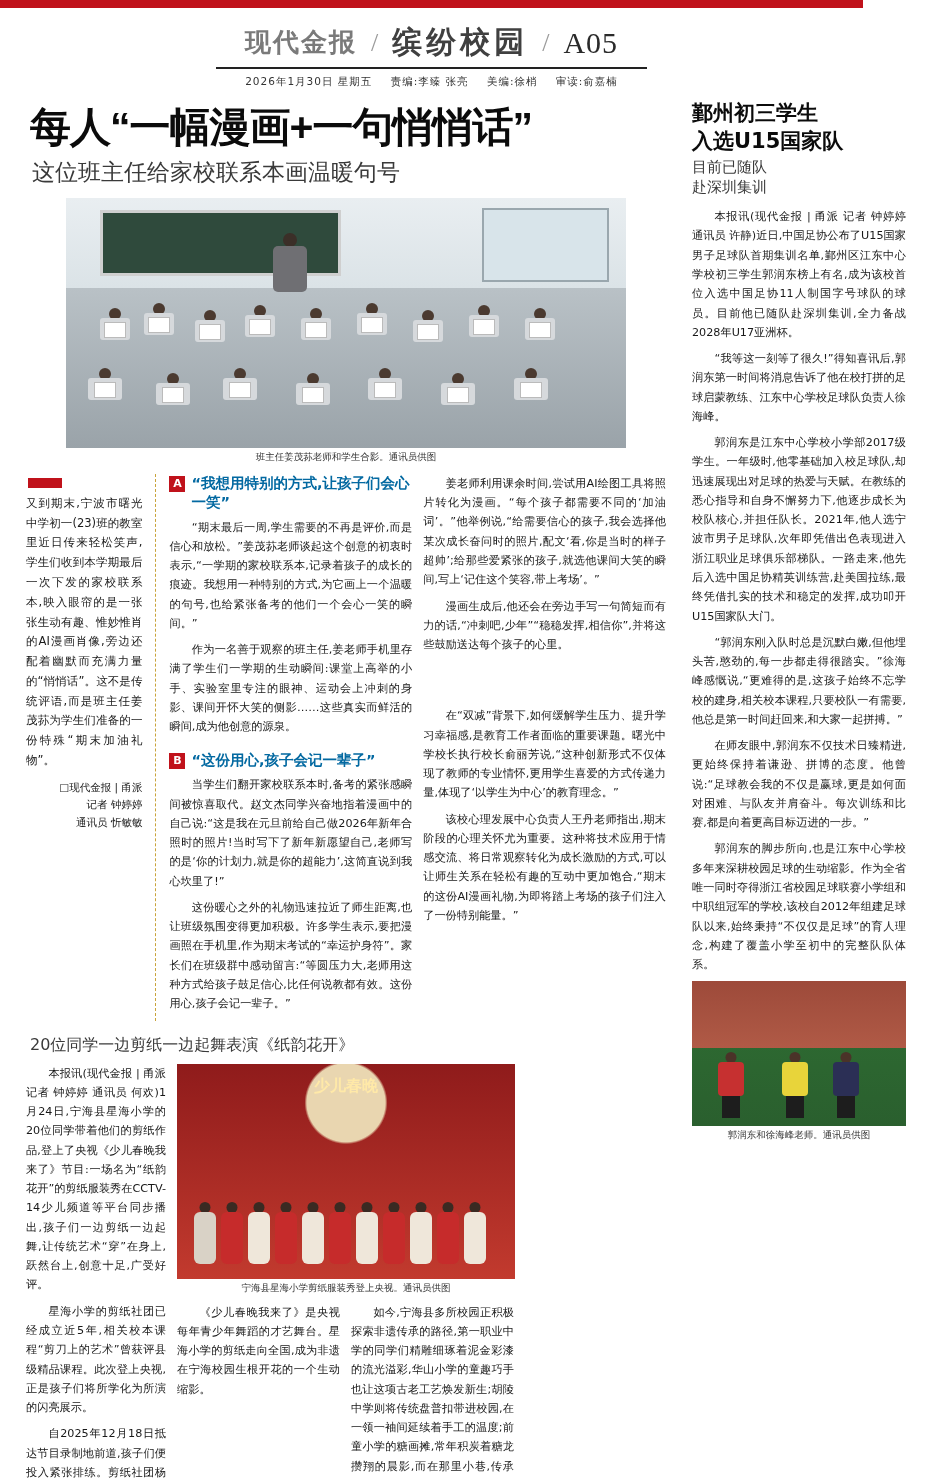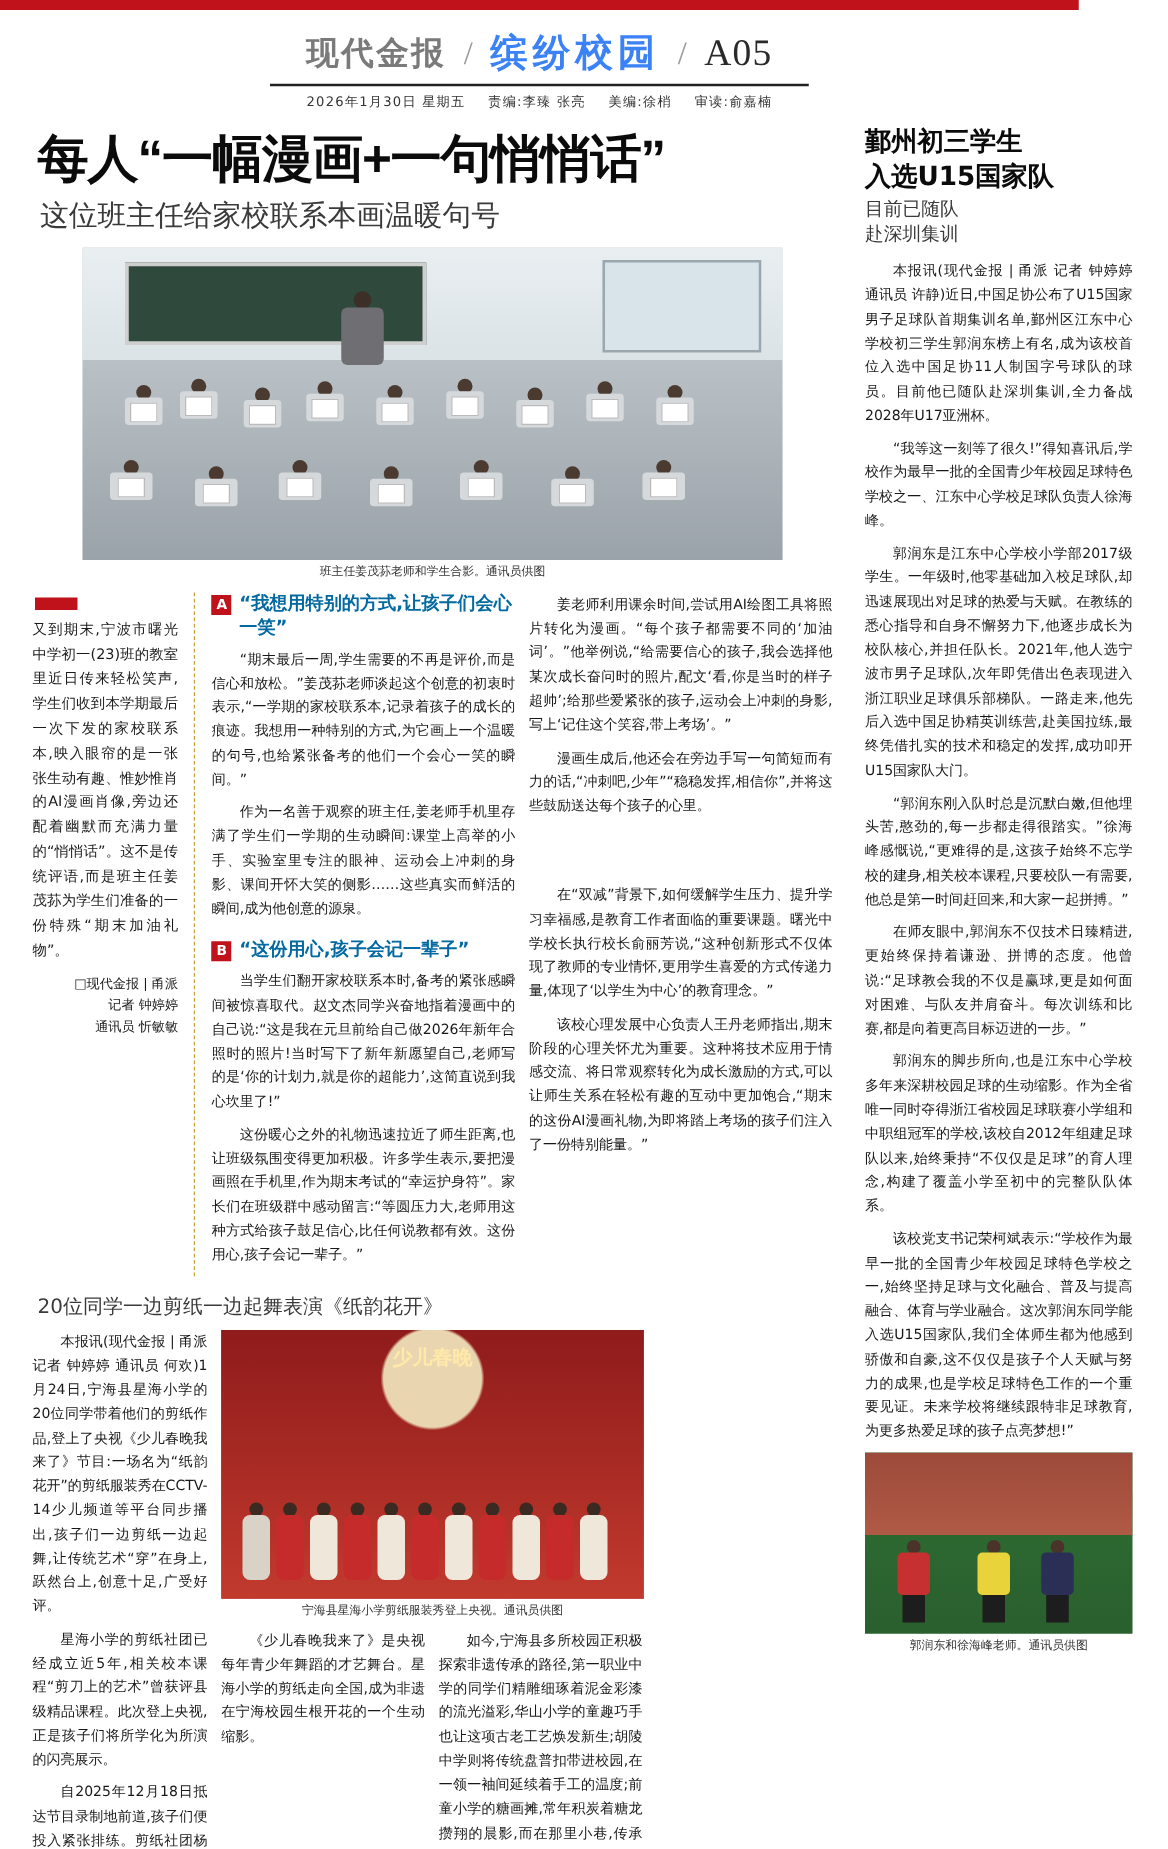--- a/index.html
+++ b/index.html
@@ -29,21 +29,21 @@
     margin:0 190px 0 190px;
     padding-bottom:4px;
   }
   .mh-paper{
     font-family:"DejaVu Sans", sans-serif;
     font-weight:bold;font-size:26px;letter-spacing:2px;color:#7a7a7a;
   }
   .mh-slash{font-size:26px;color:#9a9a9a;font-family:"Liberation Serif",serif;}
   .mh-section{
     font-family:"DejaVu Sans", sans-serif;
-    font-weight:bold;font-size:30px;letter-spacing:4px;color:#3b82f6;
+    font-weight:bold;font-size:30px;letter-spacing:4px;color:#404040;
   }
   .mh-page{
     font-family:"Liberation Serif", serif;
     font-size:30px;color:#2a2a2a;letter-spacing:1px;
   }
   .mh-meta{
     text-align:center;font-size:10.5px;color:#333;letter-spacing:1px;
     padding:6px 0 0 0;
     font-family:"DejaVu Sans", sans-serif;
   }
@@ -337,21 +337,21 @@
 
           <div class="sec-head" style="margin-top:14px">
             <div class="sec-badge">B</div>
             <div class="sec-title">“这份用心,孩子会记一辈子”</div>
           </div>
           <p class="bd">当学生们翻开家校联系本时,备考的紧张感瞬间被惊喜取代。赵文杰同学兴奋地指着漫画中的自己说:“这是我在元旦前给自己做2026年新年合照时的照片!当时写下了新年新愿望自己,老师写的是‘你的计划力,就是你的超能力’,这简直说到我心坎里了!”</p>
           <p class="bd">这份暖心之外的礼物迅速拉近了师生距离,也让班级氛围变得更加积极。许多学生表示,要把漫画照在手机里,作为期末考试的“幸运护身符”。家长们在班级群中感动留言:“等圆压力大,老师用这种方式给孩子鼓足信心,比任何说教都有效。这份用心,孩子会记一辈子。”</p>
         </div>
 
         <div class="body-col2">
-          <p class="bd">姜老师利用课余时间,尝试用AI绘图工具将照片转化为漫画。“每个孩子都需要不同的‘加油词’。”他举例说,“给需要信心的孩子,我会选择他某次成长奋问时的照片,配文‘看,你是当时的样子超帅’;给那些爱紧张的孩子,运动会上冲刺的身影,写上‘记住这个笑容,带上考场’。”</p>
+          <p class="bd">姜老师利用课余时间,尝试用AI绘图工具将照片转化为漫画。“每个孩子都需要不同的‘加油词’。”他举例说,“给需要信心的孩子,我会选择他某次成长奋问时的照片,配文‘看,你是当时的样子超帅’;给那些爱紧张的孩子,就选他课间大笑的瞬间,写上‘记住这个笑容,带上考场’。”</p>
           <p class="bd">漫画生成后,他还会在旁边手写一句简短而有力的话,“冲刺吧,少年”“稳稳发挥,相信你”,并将这些鼓励送达每个孩子的心里。</p>
           <p class="bd" style="margin-top:52px">在“双减”背景下,如何缓解学生压力、提升学习幸福感,是教育工作者面临的重要课题。曙光中学校长执行校长俞丽芳说,“这种创新形式不仅体现了教师的专业情怀,更用学生喜爱的方式传递力量,体现了‘以学生为中心’的教育理念。”</p>
           <p class="bd">该校心理发展中心负责人王丹老师指出,期末阶段的心理关怀尤为重要。这种将技术应用于情感交流、将日常观察转化为成长激励的方式,可以让师生关系在轻松有趣的互动中更加饱合,“期末的这份AI漫画礼物,为即将踏上考场的孩子们注入了一份特别能量。”</p>
         </div>
       </div>
 
       <div class="story2">
         <div class="h2sub">20位同学一边剪纸一边起舞表演《纸韵花开》</div>
 
         <div class="story2-row">
@@ -427,26 +427,25 @@
 
     <div class="rule-v"></div>
 
     <div class="right">
       <div class="r-head">鄞州初三学生</div>
       <div class="r-head" style="margin-top:-2px">入选U15国家队</div>
       <div class="r-sub">目前已随队</div>
       <div class="r-sub" style="margin-top:-10px">赴深圳集训</div>
 
       <p class="rbd">本报讯(现代金报 | 甬派 记者 钟婷婷 通讯员 许静)近日,中国足协公布了U15国家男子足球队首期集训名单,鄞州区江东中心学校初三学生郭润东榜上有名,成为该校首位入选中国足协11人制国字号球队的球员。目前他已随队赴深圳集训,全力备战2028年U17亚洲杯。</p>
-      <p class="rbd">“我等这一刻等了很久!”得知喜讯后,学校作为最早一批的全国青少年校园足球特色学校之一、江东中心学校足球队负责人徐海峰。</p>
+      <p class="rbd">“我等这一刻等了很久!”得知喜讯后,郭润东第一时间将消息告诉了他在校打拼的足球启蒙教练、江东中心学校足球队负责人徐海峰。</p>
       <p class="rbd">郭润东是江东中心学校小学部2017级学生。一年级时,他零基础加入校足球队,却迅速展现出对足球的热爱与天赋。在教练的悉心指导和自身不懈努力下,他逐步成长为校队核心,并担任队长。2021年,他人选宁波市男子足球队,次年即凭借出色表现进入浙江职业足球俱乐部梯队。一路走来,他先后入选中国足协精英训练营,赴美国拉练,最终凭借扎实的技术和稳定的发挥,成功叩开U15国家队大门。</p>
       <p class="rbd">“郭润东刚入队时总是沉默白嫩,但他埋头苦,憨劲的,每一步都走得很踏实。”徐海峰感慨说,“更难得的是,这孩子始终不忘学校的建身,相关校本课程,只要校队一有需要,他总是第一时间赶回来,和大家一起拼搏。”</p>
       <p class="rbd">在师友眼中,郭润东不仅技术日臻精进,更始终保持着谦逊、拼博的态度。他曾说:“足球教会我的不仅是赢球,更是如何面对困难、与队友并肩奋斗。每次训练和比赛,都是向着更高目标迈进的一步。”</p>
       <p class="rbd">郭润东的脚步所向,也是江东中心学校多年来深耕校园足球的生动缩影。作为全省唯一同时夺得浙江省校园足球联赛小学组和中职组冠军的学校,该校自2012年组建足球队以来,始终秉持“不仅仅是足球”的育人理念,构建了覆盖小学至初中的完整队队体系。</p>
-      <p class="rbd">该校党支书记荣柯斌表示:“学校作为最早一批的全国青少年校园足球特色学校之一,始终坚持足球与文化融合、普及与提高融合、体育与学业融合。这次郭润东同学能入选U15国家队,我们全体师生都为他感到骄傲和自豪,这不仅仅是孩子个人天赋与努力的成果,也是学校足球特色工作的一个重要见证。未来学校将继续跟特非足球教育,为更多热爱足球的孩子点亮梦想!”</p>
 
       <div class="photo photo-soccer">
         <div class="sc-wall"></div>
         <div class="sc-track"></div>
         <div class="sc-player" style="left:12%">
           <div class="p-head"></div>
             <div class="p-body" style="background:#c63030"></div>
             <div class="p-legs"></div>
         </div>
         <div class="sc-player" style="left:42%">

